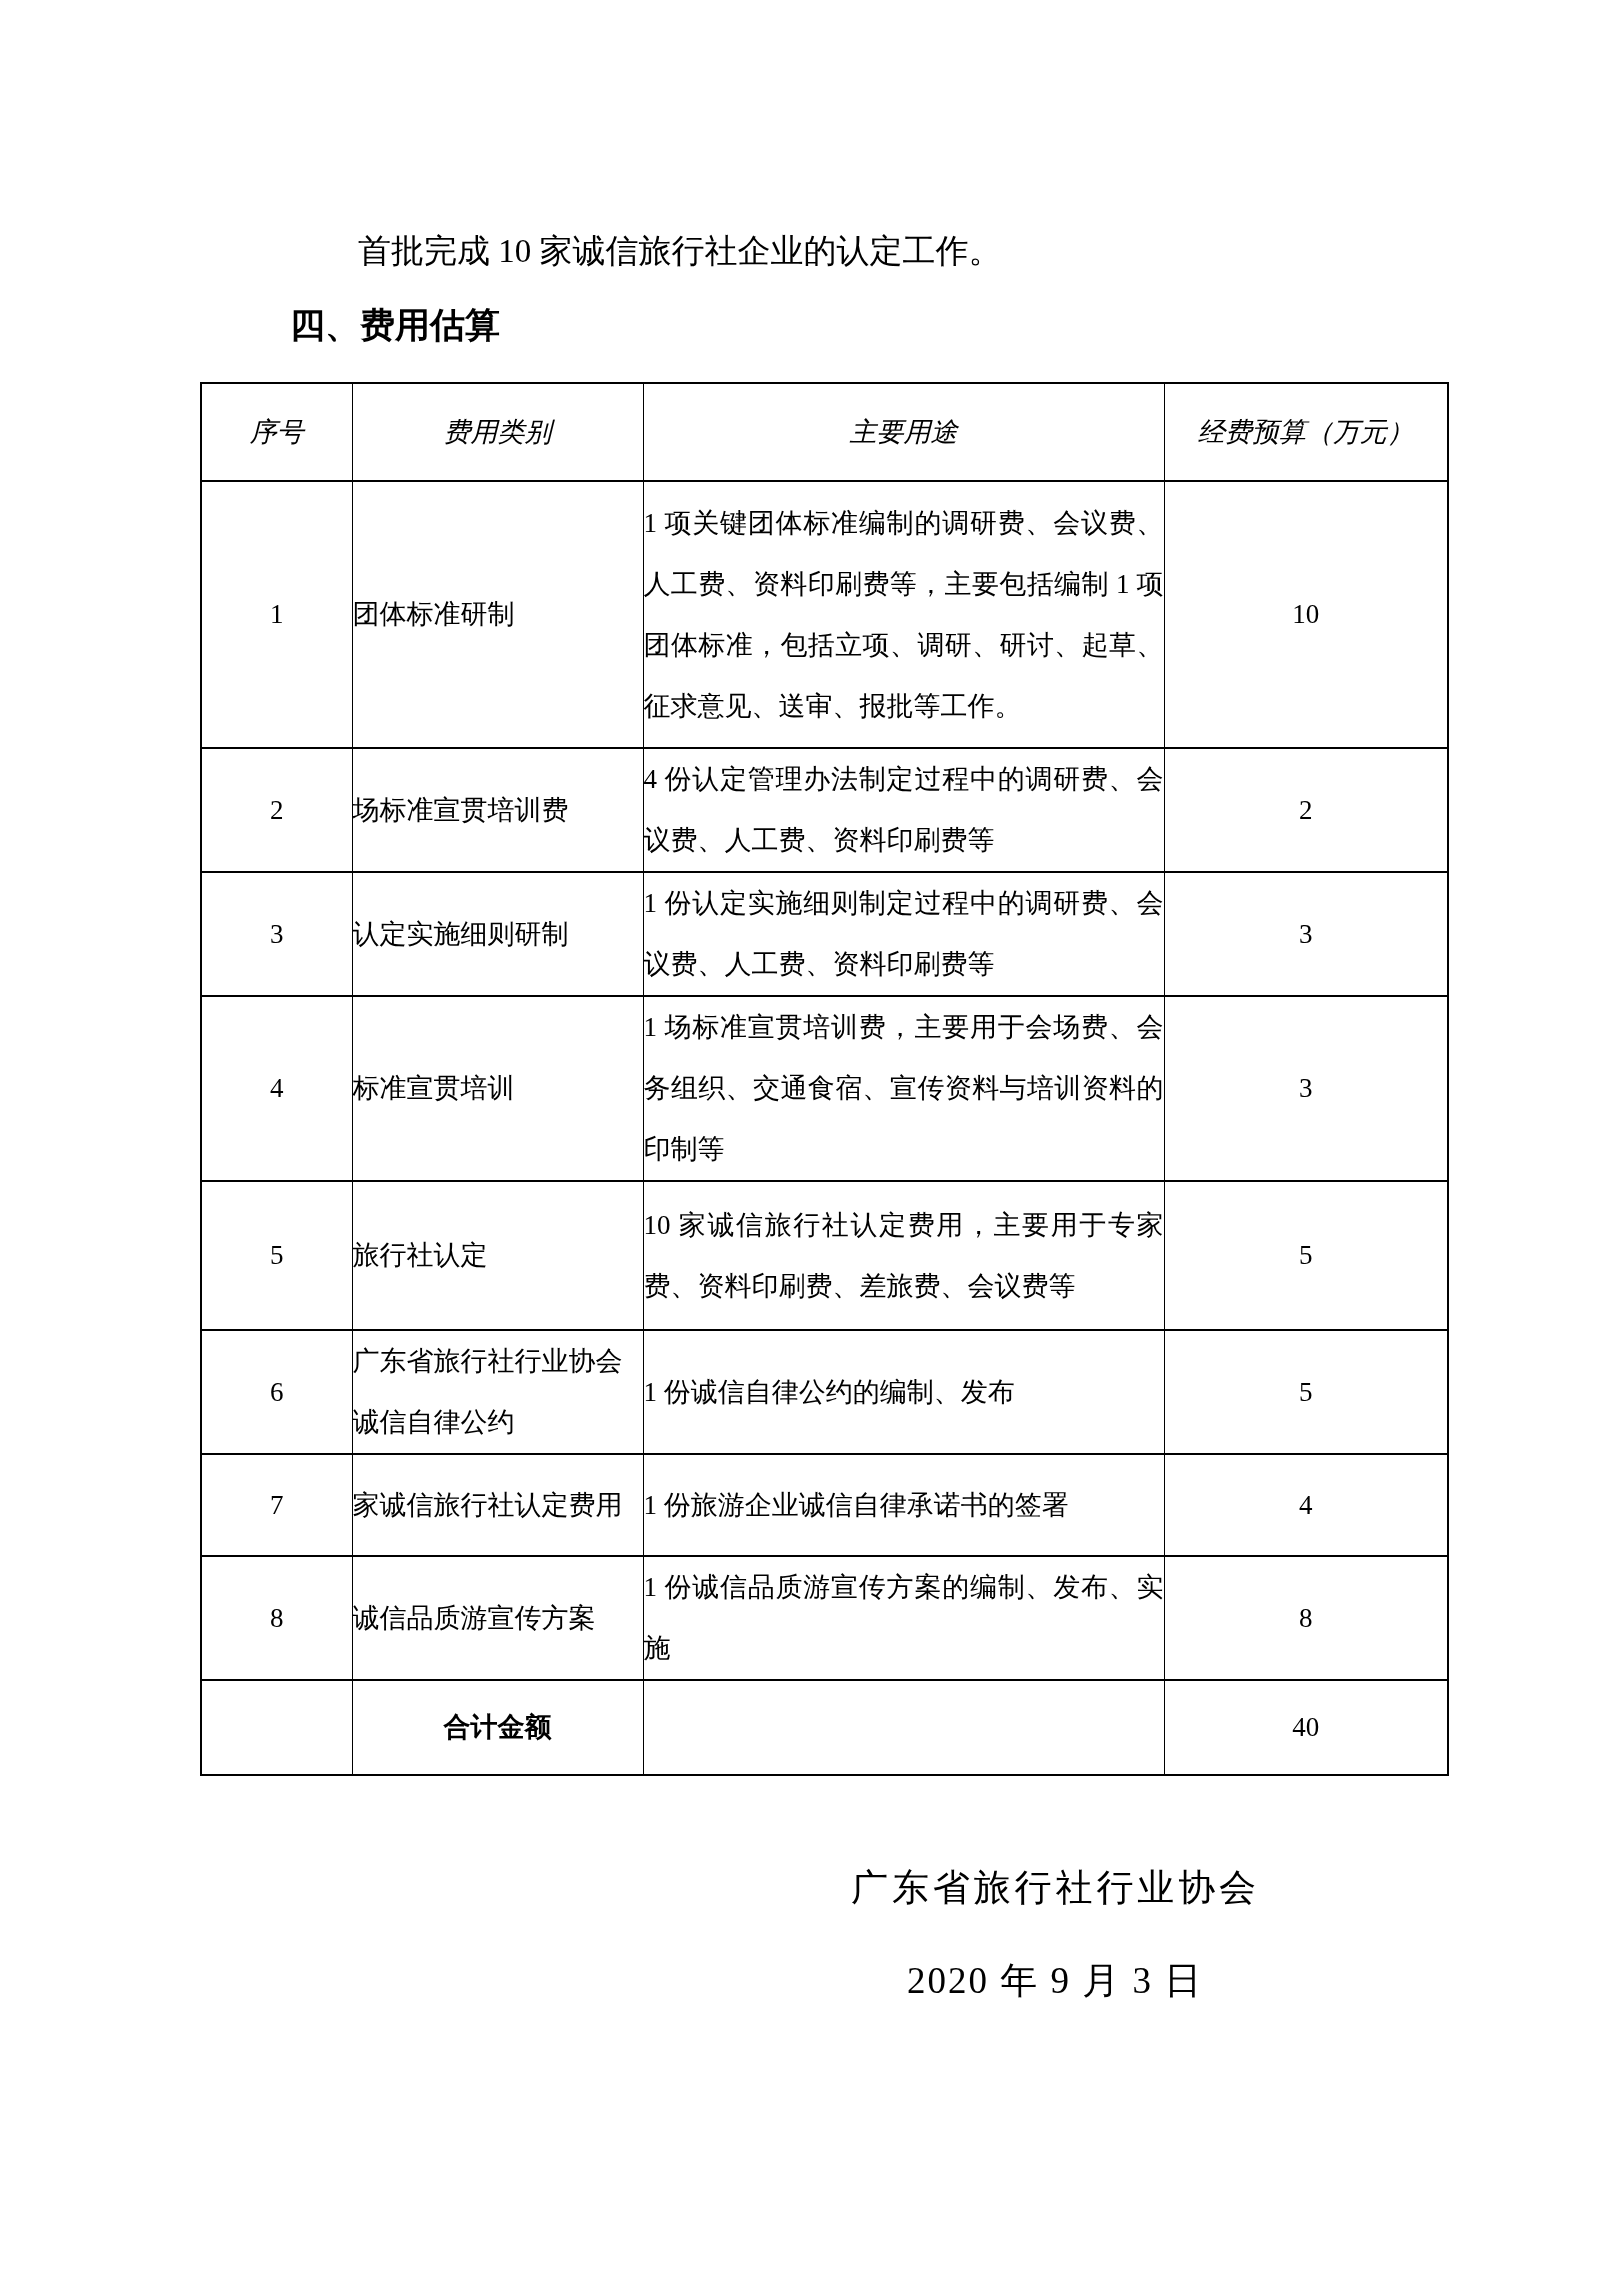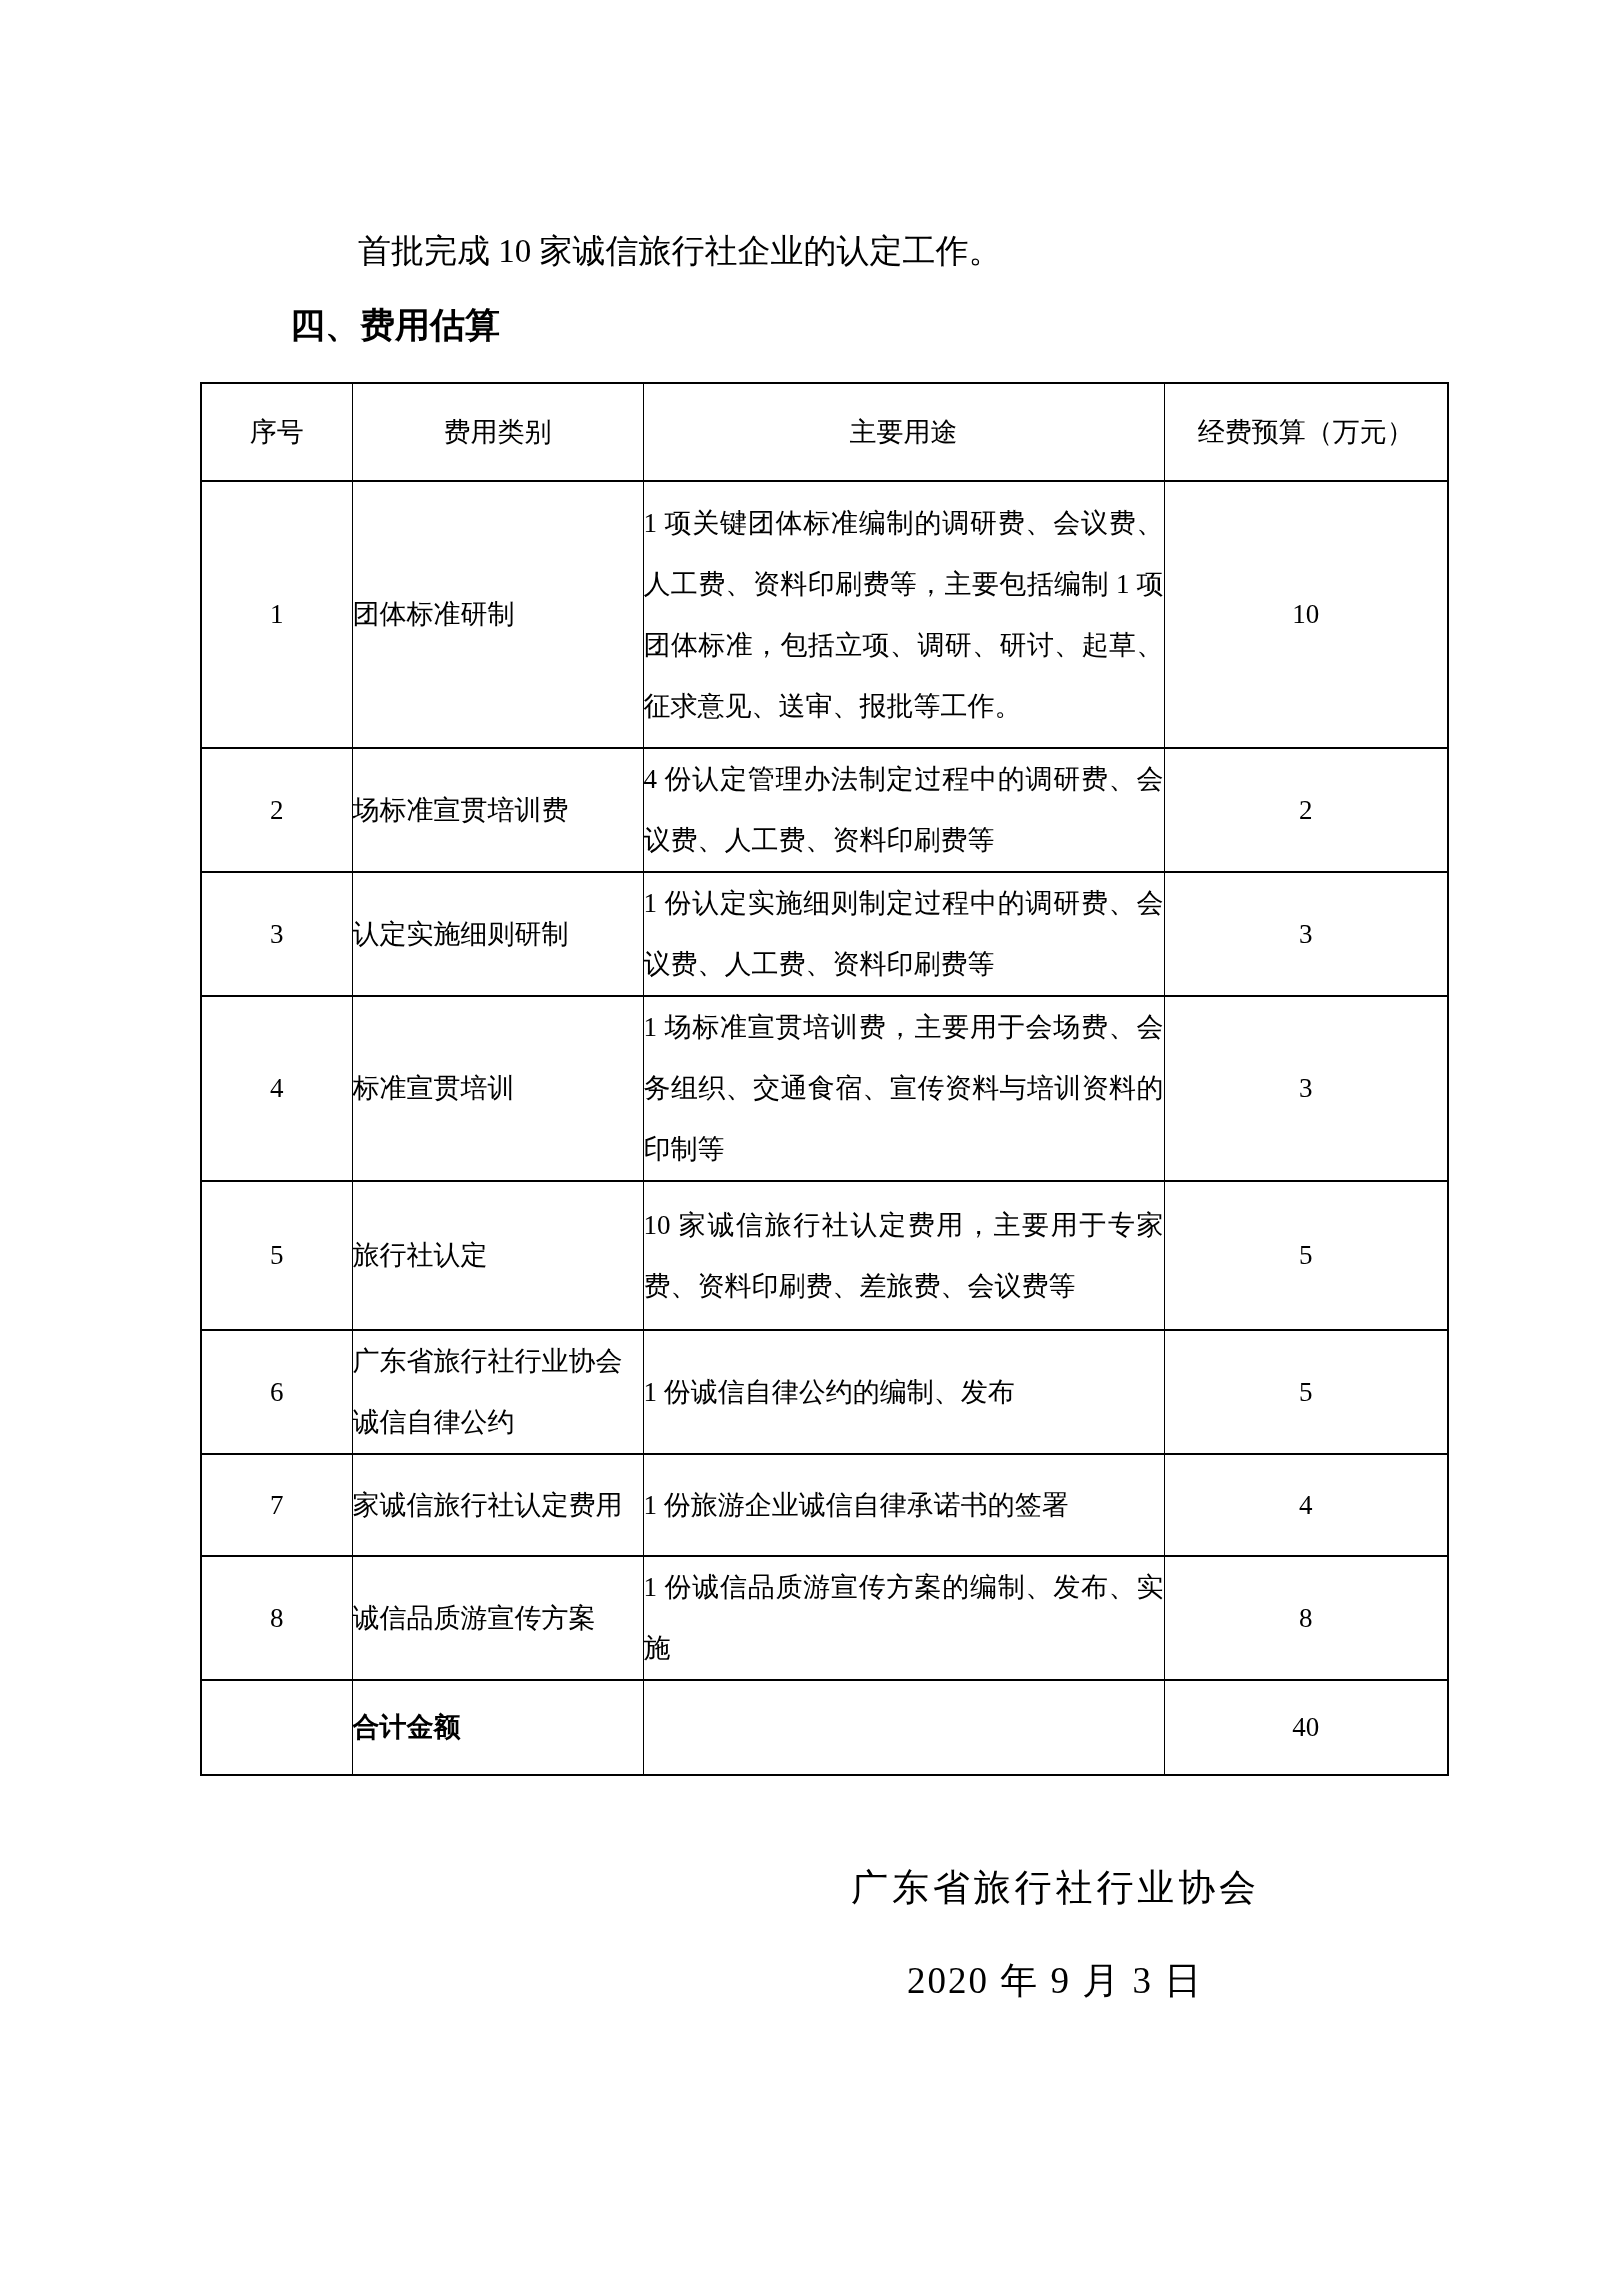--- a/index.html
+++ b/index.html
@@ -49,34 +49,34 @@
     border: 1px solid #000;
     border-top: 2px solid #000;
     border-bottom: 2px solid #000;
     vertical-align: middle;
     font-weight: normal;
     line-height: 61px;
     padding: 0;
   }
   table.budget { border: 2px solid #000; }
   thead th { text-align: center; border-bottom: 2.9px solid #000 !important; }
-  thead tr { height: 98px; }
+  thead tr { height: 98px; font-style: italic; }
   td.c1, td.c4 { text-align: center; }
   td.c2 { text-align: left; padding: 5.9px 13.7px 5.9px 17.6px; }
   td.c3 { text-align: justify; padding: 5.9px 15.7px; }
   tbody tr:nth-child(1) { height: 267px; }
   tbody tr:nth-child(2) { height: 123px; }
   tbody tr:nth-child(3) { height: 123px; }
   tbody tr:nth-child(4) { height: 170px; }
   tbody tr:nth-child(5) { height: 149px; }
   tbody tr:nth-child(6) { height: 123px; }
   tbody tr:nth-child(7) { height: 102px; }
   tbody tr:nth-child(8) { height: 122px; }
   tfoot tr { height: 95px; }
-  tfoot td.c2 { text-align: left; font-weight: bold; padding: 0; }
+  tfoot td.c2 { text-align: center; font-weight: bold; padding: 0; }
   tfoot td.c4 { font-weight: normal; }
   .footer-org {
     position: absolute;
     left: 851px;
     top: 1863px;
     font-size: 37px;
     letter-spacing: 3.9px;
     white-space: nowrap;
   }
   .footer-date {

